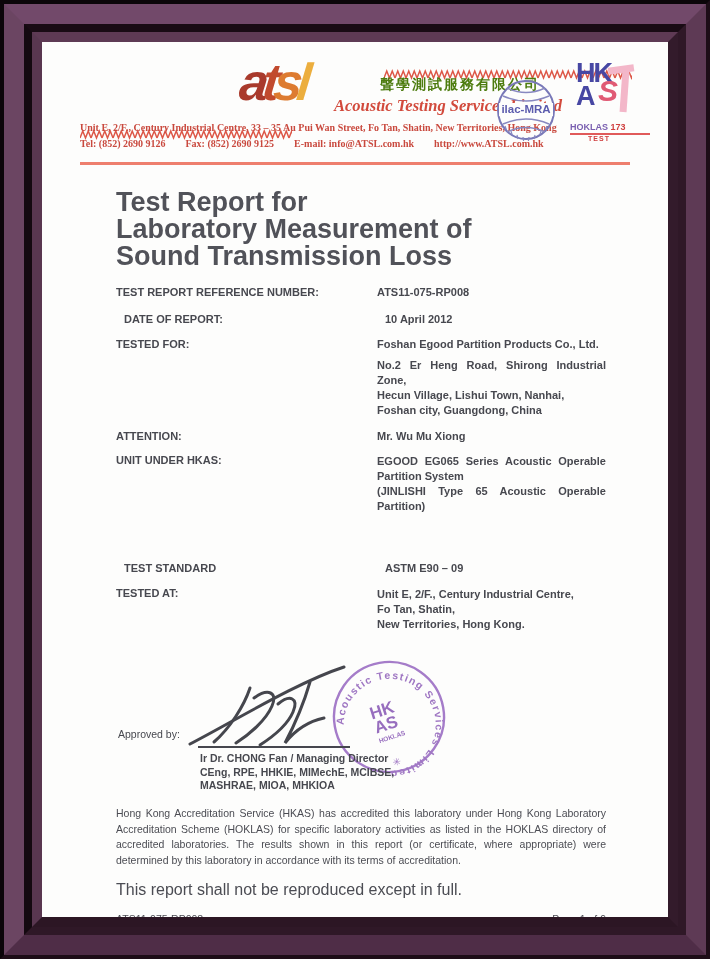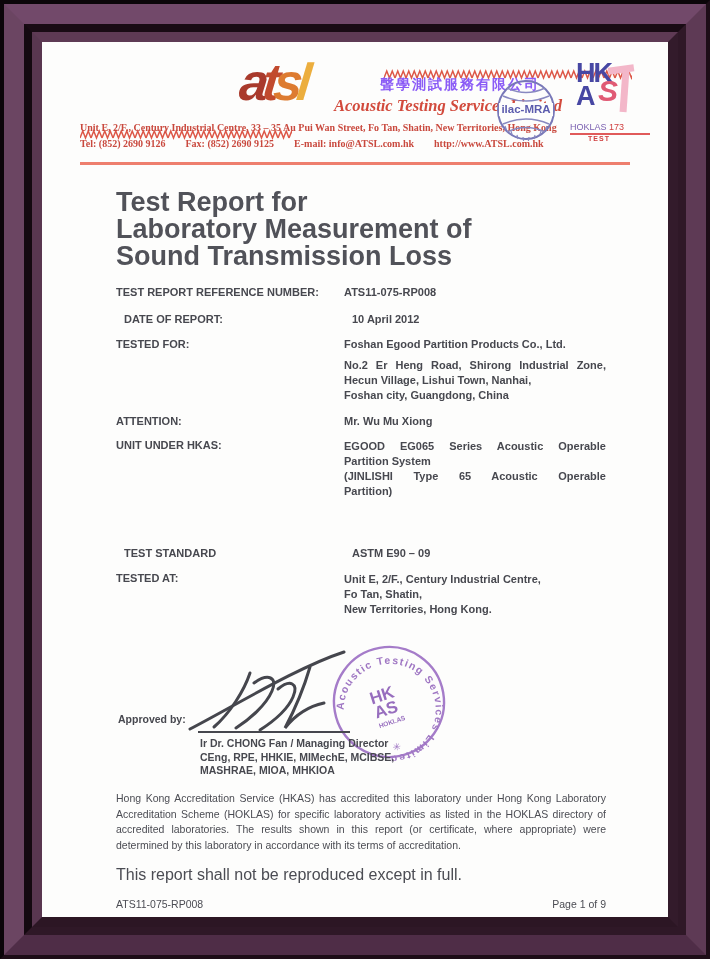--- a/index.html
+++ b/index.html
@@ -13,60 +13,60 @@
 
   
   .header { position:relative; height:100px; }
   .zigzag { position:absolute; }
   .zz-left { left:0; top:66px; }
   .zz-right { left:304px; top:6px; }
   .atsl-logo { position:absolute; left:160px; top:-4px; font-style:italic; font-weight:bold;
                font-size:52px; letter-spacing:-6px; transform:skewX(-6deg); line-height:1; }
   .atsl-a { color:#a93a2c; } .atsl-t { color:#c14a2e; } .atsl-s { color:#dd7b30; } .atsl-l { color:#ecae3e; }
   .cn-name { position:absolute; left:300px; top:16px; font-size:14px; font-weight:bold;
-             color:#8b5cf6; letter-spacing:2px; white-space:nowrap; }
+             color:#4d7c0f; letter-spacing:2px; white-space:nowrap; }
   .en-name { position:absolute; left:254px; top:36px; font-family:"Liberation Serif", serif;
              font-style:italic; font-weight:bold; font-size:16.5px; color:#d24a3c; white-space:nowrap; }
   .addr1 { position:absolute; left:0; top:62px; font-family:"Liberation Serif", serif;
            font-weight:bold; font-size:10px; color:#c9493e; white-space:nowrap; }
   .addr2 { position:absolute; left:0; top:78px; font-family:"Liberation Serif", serif;
            font-weight:bold; font-size:10px; color:#c9493e; display:flex; gap:20px;text-align:right; }
   .ilac { position:absolute; left:415px; top:18px; }
   .hkas { position:absolute; left:490px; top:2px; width:80px; }
   .hkas-letters { position:relative; height:52px; font-weight:900; color:#4747a3;
                   font-size:27px; letter-spacing:-2px; line-height:0.85; }
   .hkas-hk { position:absolute; left:6px; top:0; }
   .hkas-a { position:absolute; left:6px; top:23px; }
   .hkas-bracket { position:absolute; left:38px; top:2px; width:26px; height:48px; }
   .hkas-bracket .bar { position:absolute; left:0; top:2px; width:26px; height:7px; background:#f3b7c9; transform:rotate(-8deg); }
   .hkas-bracket .stem { position:absolute; left:13px; top:6px; width:7px; height:42px; background:#f3b7c9; transform:rotate(4deg); }
   .hkas-s { position:absolute; left:28px; top:16px; font-style:italic; font-weight:bold;
             font-size:30px; color:#e05a74; letter-spacing:0; }
-  .hkas-scheme { margin-top:8px; font-weight:400; font-size:9px; color:#7a5fb0;
+  .hkas-scheme { margin-top:8px; font-weight:700; font-size:9px; color:#7a5fb0;
                  border-bottom:2px solid #e05a5a; padding-bottom:1px; white-space:nowrap; }
   .hkas-scheme .num { color:#d04040; }
   .hkas-test { font-size:7px; font-weight:bold; color:#d04040; text-align:center; width:58px; letter-spacing:1px; }
   .rule { height:3px; background:#ee7f6e; margin-top:2px; }
 
   
   .main { padding:0 24px 0 36px; color:#47484f; }
   .title { margin-top:24px; font-size:27px; font-weight:bold; line-height:27px; color:#515259; }
   .fields { margin-top:16px; font-size:11px; font-weight:bold; }
-  .frow { display:flex; }
+  .frow { display:flex;gap:33px; }
   .flabel { width:228px; flex:none; }
   .fvalue { flex:1; }
   .stretch { text-align:justify; text-align-last:justify; }
   .lh { line-height:15px; }
   .mb14 { margin-bottom:15px; } .mb13 { margin-bottom:13px;padding-left:8px; } .mb8 { margin-bottom:8px; }
   .mb12 { margin-bottom:12px;align-items:flex-end; }
   .unit-block { margin-bottom:48px; }
 
   
   .approval { position:relative; height:132px; margin-top:32px; font-size:10.5px; }
-  .approved-label { position:absolute; left:2px; top:64px; font-weight:bold; }
+  .approved-label { position:absolute; left:2px; top:64px; font-weight:normal; }
   .sig { position:absolute; left:70px; top:-2px; }
   .sig-line { position:absolute; left:82px; top:82px; width:152px; border-bottom:2px solid #46474e; }
   .sig-name { position:absolute; left:84px; top:88px; font-weight:bold; line-height:13.5px; }
   .stamp { position:absolute; left:214px; top:-6px; transform:rotate(-10deg); opacity:0.9; }
 
   
   .foot-para { margin-top:10px; font-size:10.5px; line-height:15.5px; text-align:justify; color:#4b4c53; }
   .foot-note { margin-top:13px; font-size:16px; color:#4b4c53; }
   .foot-row { margin-top:14px; display:flex; justify-content:space-between; font-size:10.5px; color:#4b4c53; }
 </style>

